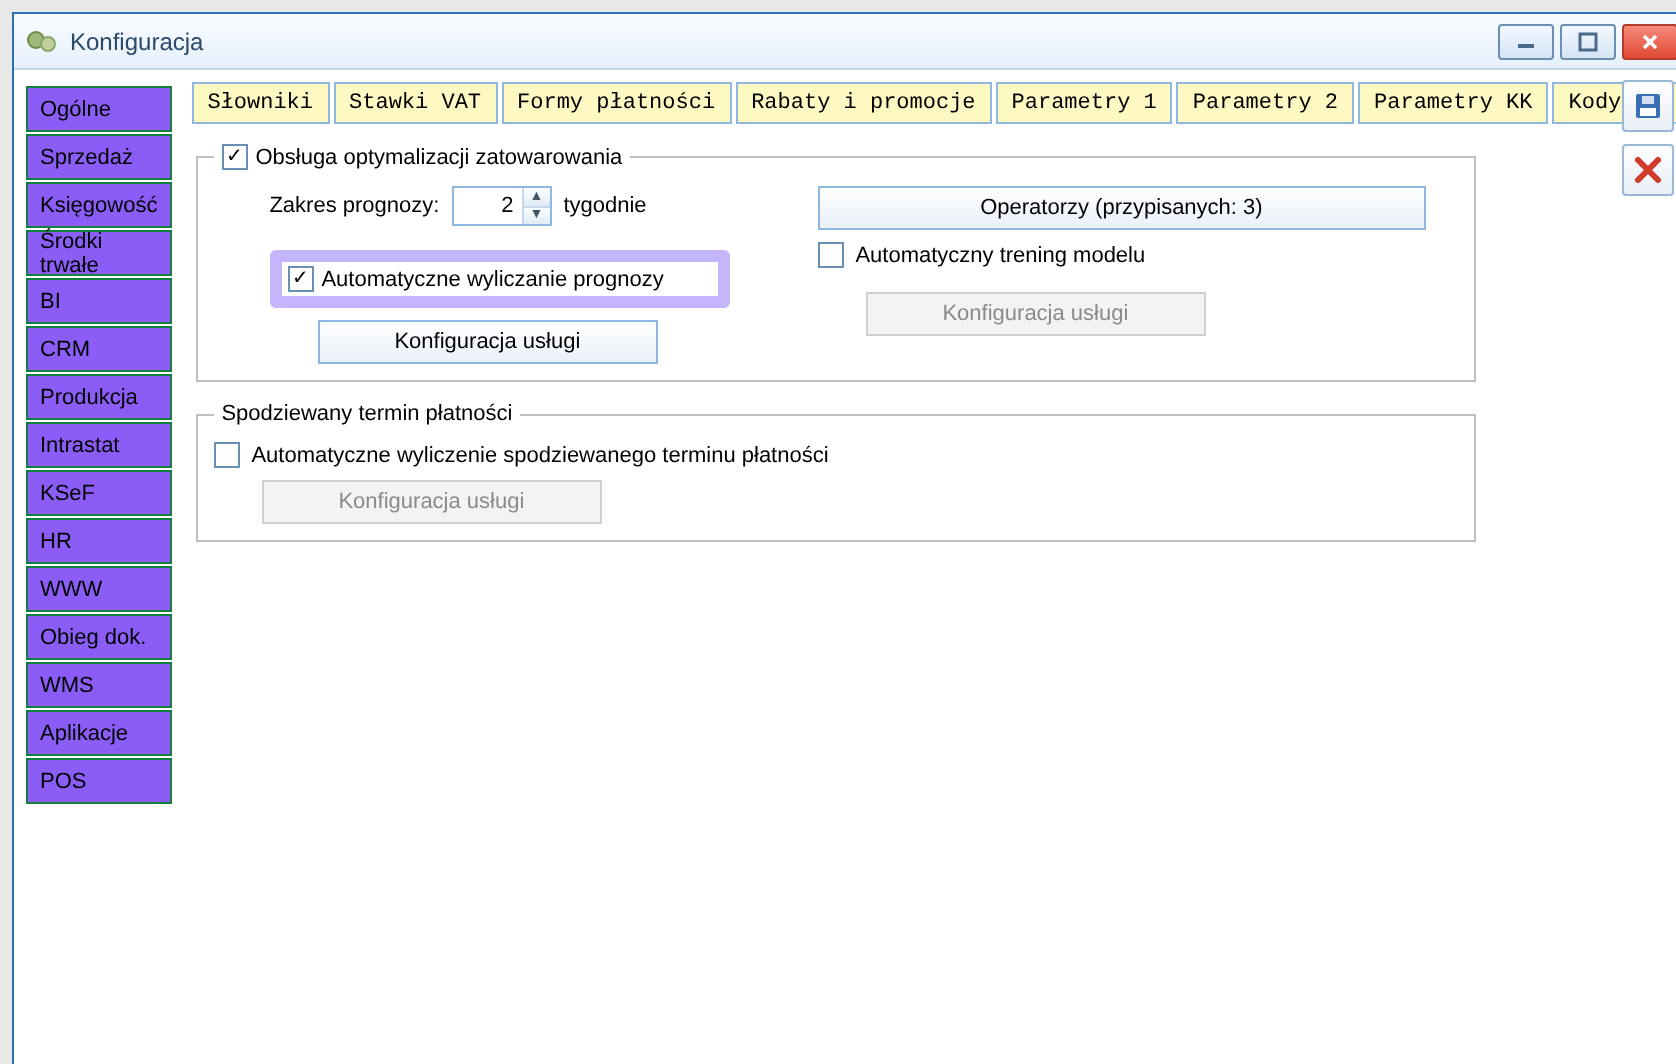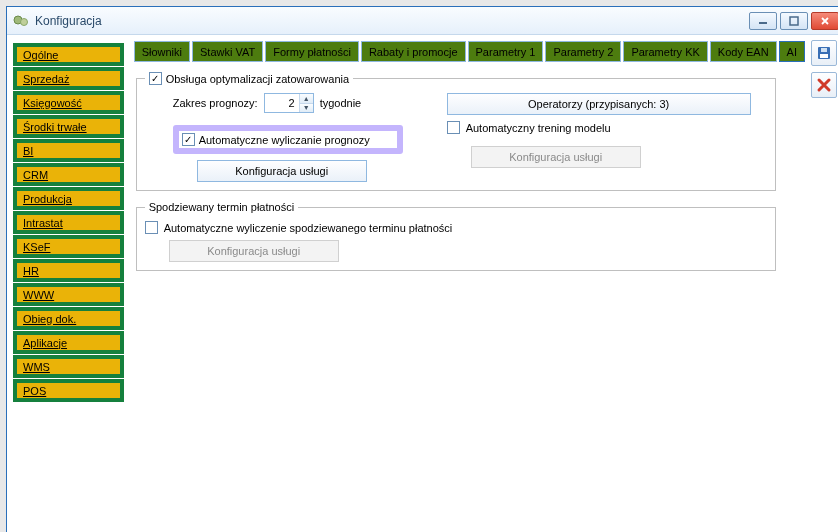--- a/index.html
+++ b/index.html
@@ -52,29 +52,28 @@
     }
 
     .sidebar {
       width: 126px;
       padding: 8px 6px;
       display: flex;
       flex-direction: column;
       gap: 0;
     }
     .side-item {
-      border: 4px solid #15803d;
-      background: #eab308;
+      border: 1px solid #15803d;
+      background: #8b5cf6;
       padding: 4px 6px;
       height: 23px;
       display:flex;
       align-items:center;
       cursor: pointer;
       margin-bottom: 1px;
-      text-decoration: underline;
     }
 
     .actionbar {
       position: absolute;
       top: 5px;
       right: 4px;
       width: 28px;
       display:flex;
       flex-direction:column;
       gap:6px;
@@ -96,27 +95,28 @@
       padding: 6px 38px 6px 4px;
     }
 
     .tabs {
       display:flex;
       gap:2px;
       flex-wrap:nowrap;
     }
     .tab {
       border: 1px solid #8fb8e0;
-      background: #4d7c0f;
+      background: #fef9c3;
       padding: 3px 7px;
       height: 21px;
       display:flex;
       align-items:center;
       cursor:pointer;
       white-space: nowrap;
+      font-family: Liberation Mono, monospace;
     }
     .tab.active {
       border-color: #2a6fba;
       position:relative;
       z-index:2;
     }
 
     .content {
       padding: 10px 0 0 2px;
     }
@@ -245,22 +245,22 @@
       <div class="side-item">Księgowość</div>
       <div class="side-item">Środki trwałe</div>
       <div class="side-item">BI</div>
       <div class="side-item">CRM</div>
       <div class="side-item">Produkcja</div>
       <div class="side-item">Intrastat</div>
       <div class="side-item">KSeF</div>
       <div class="side-item">HR</div>
       <div class="side-item">WWW</div>
       <div class="side-item">Obieg dok.</div>
+      <div class="side-item">WMS</div>
       <div class="side-item">Aplikacje</div>
-      <div class="side-item">WMS</div>
       <div class="side-item">POS</div>
     </div>
 
     <div class="actionbar">
       <div class="actionbtn">
         <svg viewBox="0 0 16 16">
           <rect x="2" y="2" width="12" height="12" rx="1" fill="#3a6fb5"></rect>
           <rect x="4" y="9" width="8" height="4" fill="#fff"></rect>
           <rect x="5" y="3" width="6" height="4" fill="#cfe0f2"></rect>
         </svg>

